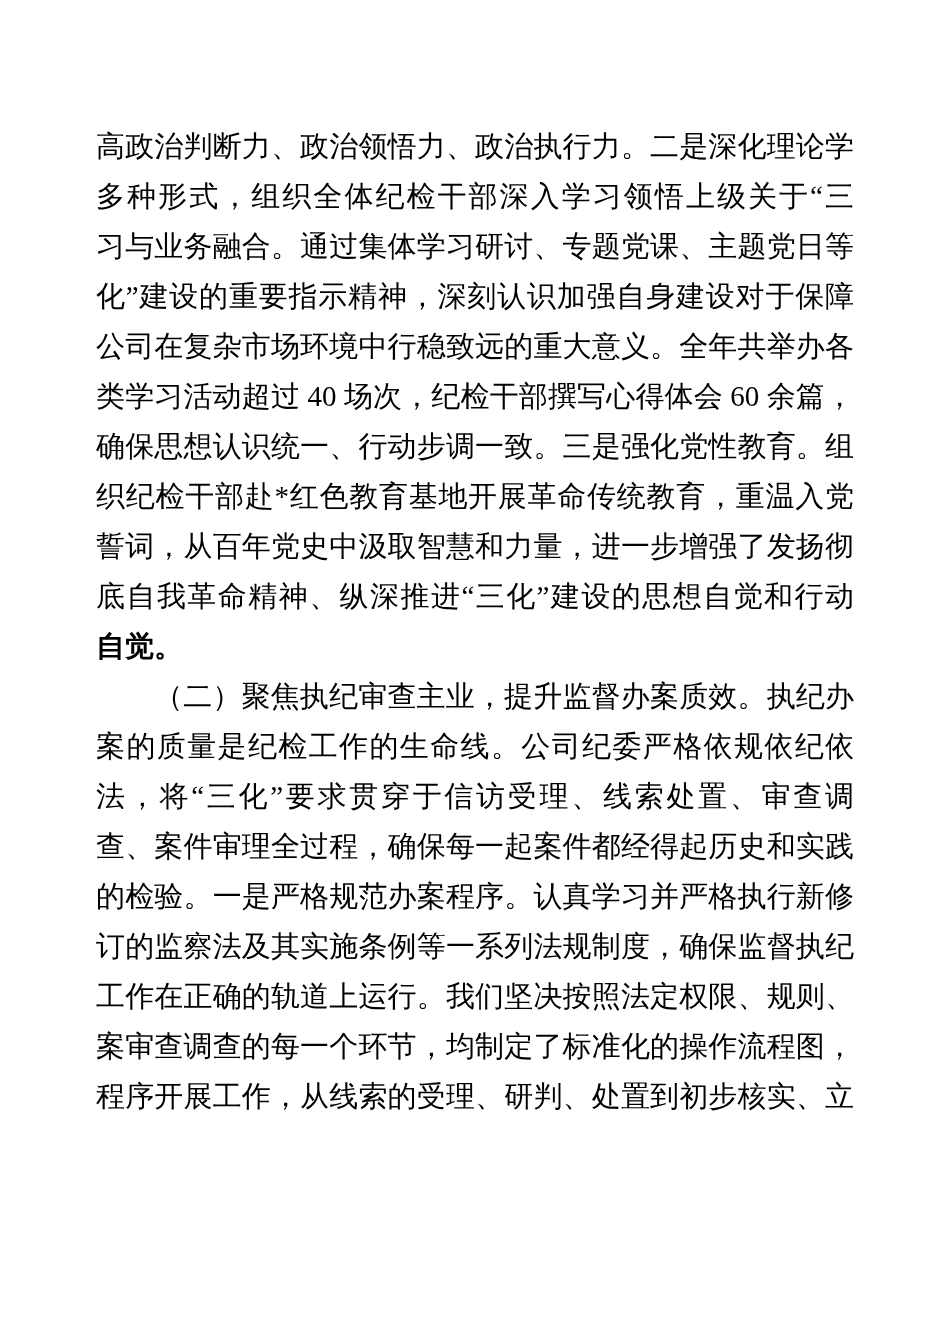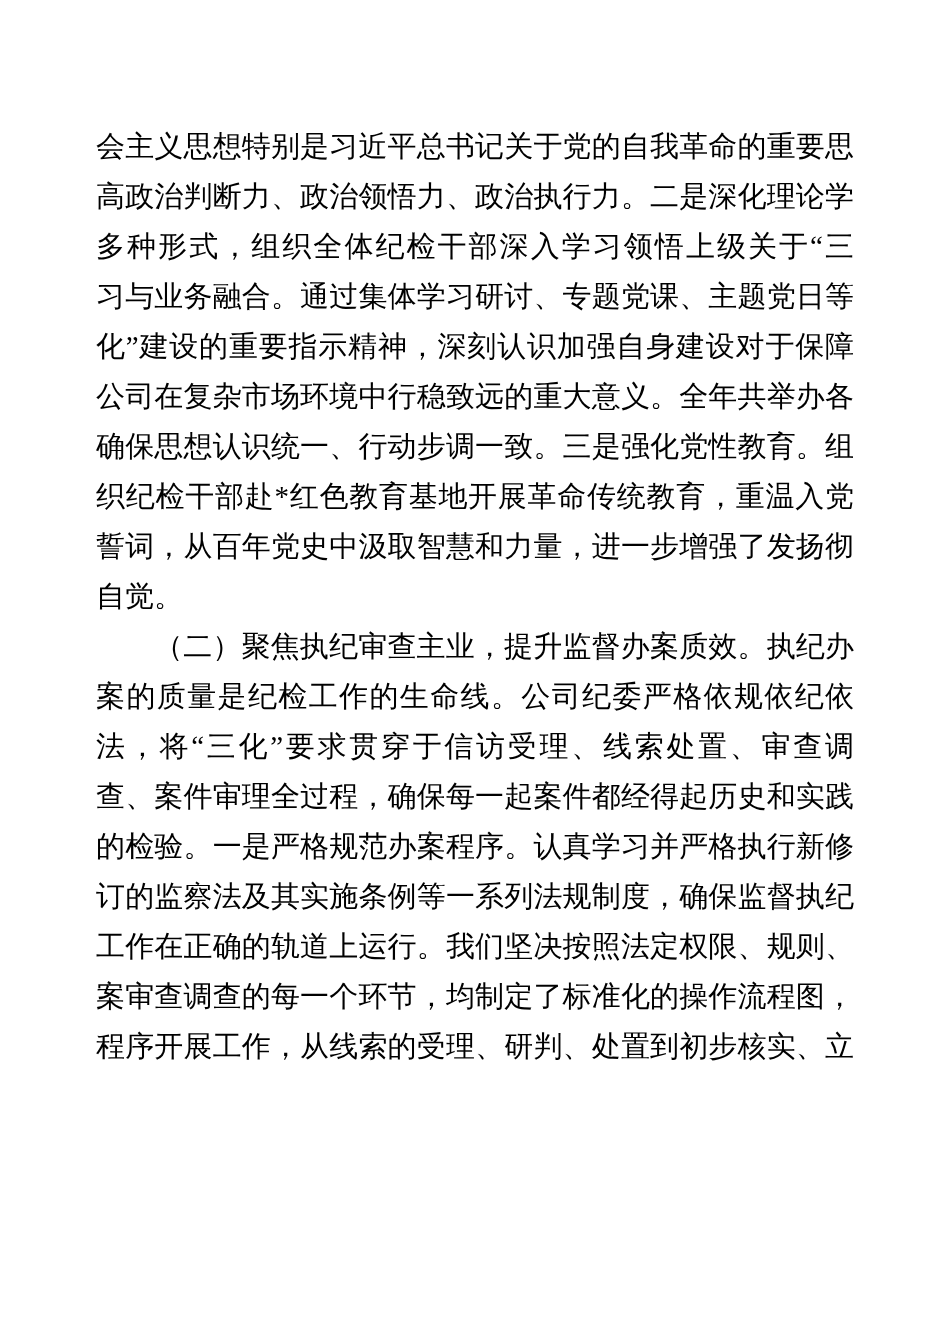--- a/index.html
+++ b/index.html
@@ -39,42 +39,44 @@
   .line {
     height: 50px;
     text-align: justify;
     text-align-last: justify;
     text-justify: inter-character;
   }
   
   .line.para-end {
     text-align: left;
     text-align-last: left;
+    font-weight: bold;
   }
   
   .line.first-indent {
     padding-left: 58px;
   }
 </style>
 </head>
 <body>
 
 <div class="page">
   <div class="text-block">
 
     <div class="paragraph">
-      <div class="line">会主义思想特别是习近平总书记关于党的自我革命的重要思</div>
       <div class="line">高政治判断力、政治领悟力、政治执行力。二是深化理论学</div>
       <div class="line">多种形式，组织全体纪检干部深入学习领悟上级关于“三</div>
       <div class="line">习与业务融合。通过集体学习研讨、专题党课、主题党日等</div>
       <div class="line">化”建设的重要指示精神，深刻认识加强自身建设对于保障</div>
       <div class="line">公司在复杂市场环境中行稳致远的重大意义。全年共举办各</div>
+      <div class="line">类学习活动超过 40 场次，纪检干部撰写心得体会 60 余篇，</div>
       <div class="line">确保思想认识统一、行动步调一致。三是强化党性教育。组</div>
       <div class="line">织纪检干部赴*红色教育基地开展革命传统教育，重温入党</div>
       <div class="line">誓词，从百年党史中汲取智慧和力量，进一步增强了发扬彻</div>
+      <div class="line">底自我革命精神、纵深推进“三化”建设的思想自觉和行动</div>
       <div class="line para-end">自觉。</div>
     </div>
 
     <div class="paragraph">
       <div class="line first-indent">（二）聚焦执纪审查主业，提升监督办案质效。执纪办</div>
       <div class="line">案的质量是纪检工作的生命线。公司纪委严格依规依纪依</div>
       <div class="line">法，将“三化”要求贯穿于信访受理、线索处置、审查调</div>
       <div class="line">查、案件审理全过程，确保每一起案件都经得起历史和实践</div>
       <div class="line">的检验。一是严格规范办案程序。认真学习并严格执行新修</div>
       <div class="line">订的监察法及其实施条例等一系列法规制度，确保监督执纪</div>

